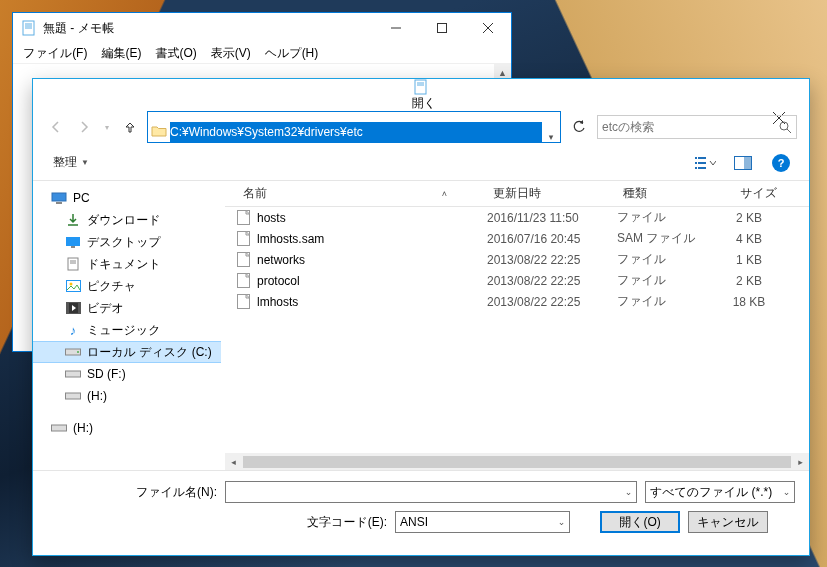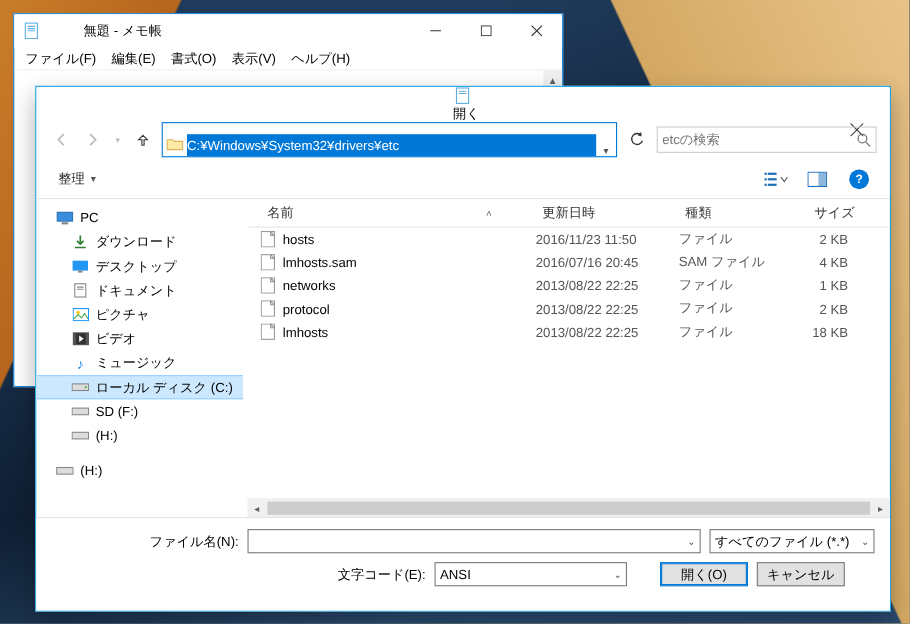--- a/index.html
+++ b/index.html
@@ -18,21 +18,21 @@
     linear-gradient(65deg, transparent 75%, #d4a862 75.2%, #e8c38a 100%),
     linear-gradient(160deg, #1f3a5a 20%, #0f1f33 55%, #2a4a6e 80%);
 }
 
 
 .notepad {
   position: absolute; left: 12px; top: 12px;
   width: 500px; height: 340px;
   background: #fff; border: 1px solid #0078d7;
 }
-.titlebar { height: 30px; display: flex; align-items: center; padding: 0 8px; background: #fff; gap: 33px; }
+.titlebar { height: 30px; display: flex; align-items: center; padding: 0 8px; background: #fff; }
 .titlebar .icon { width: 16px; height: 16px; margin-right: 6px; }
 .title-text { flex: 1; font-size: 12px; color: #000; }
 .winbtns { display: flex; position: absolute; right: 0; top: 0; }
 .winbtn { width: 46px; height: 30px; display: flex; align-items: center; justify-content: center; color: #555; }
 .menubar { height: 20px; display: flex; align-items: center; padding: 0 4px; gap: 2px; font-size: 12px; }
 .menuitem { padding: 2px 6px; }
 .notepad-body { position: absolute; top: 50px; bottom: 0; left: 0; right: 0; border-top: 1px solid #f0f0f0; }
 .notepad-scroll { position: absolute; right: 0; top: 0; bottom: 0; width: 17px; background: #f0f0f0; display: flex; flex-direction: column; align-items: center; justify-content: space-between; }
 .scrollbtn { width: 17px; height: 17px; display: flex; align-items: center; justify-content: center; color:#606060; font-size:9px;}
 
@@ -85,21 +85,21 @@
 .col-date { width:130px; }
 .col-type { width:110px; }
 .col-size { width:60px; text-align:right; }
 .sort-arrow { font-size:9px; color:#555; margin-left:auto; margin-right:30px;}
 .filelist { flex:1; overflow:auto; }
 .filerow { display:flex; align-items:center; height:21px; font-size:12px; padding-left:10px;}
 .file-icon { width:16px; height:16px; margin-right:6px; display:flex; align-items:center; justify-content:center;}
 .fc-name { width:244px; display:flex; align-items:center; }
 .fc-date { width:130px; color:#555; padding:0 8px;}
 .fc-type { width:110px; color:#555; padding:0 8px;}
-.fc-size { width:60px; text-align:right; color:#555; padding:0 8px;}
+.fc-size { width:60px; text-align:center; color:#555; padding:0 8px;}
 
 .list-hscroll { height:17px; background:#f0f0f0; display:flex; align-items:center; }
 .hscroll-btn { width:17px; height:17px; display:flex;align-items:center;justify-content:center;color:#606060;font-size:9px;}
 .hscroll-track { flex:1; height:17px; background:#f0f0f0; display:flex; align-items:center;}
 .hscroll-thumb { height:12px; background:#cdcdcd; flex:1; margin:0 1px;}
 
 .bottompanel { border-top:1px solid #e5e5e5; padding:10px 14px 14px; background:#fff; }
 .bp-row { display:flex; align-items:center; gap:8px; margin-bottom:8px; }
 .bp-label { text-align:right; font-size:12px; }
 .bp-label.fn { width:170px; }

